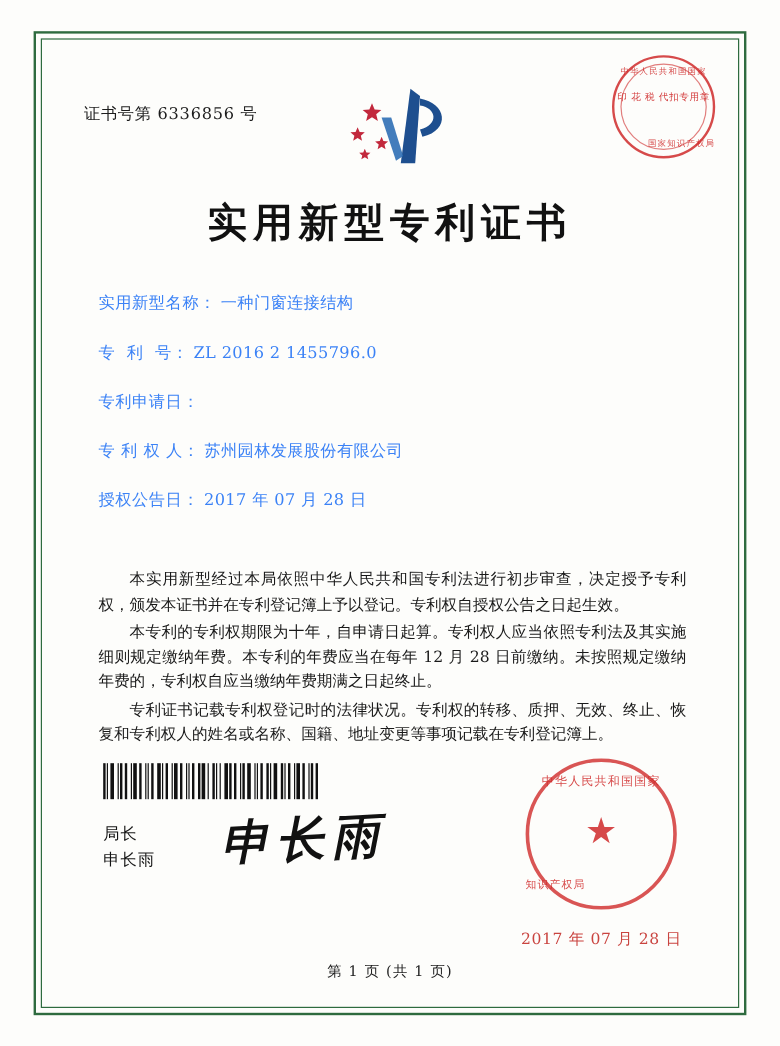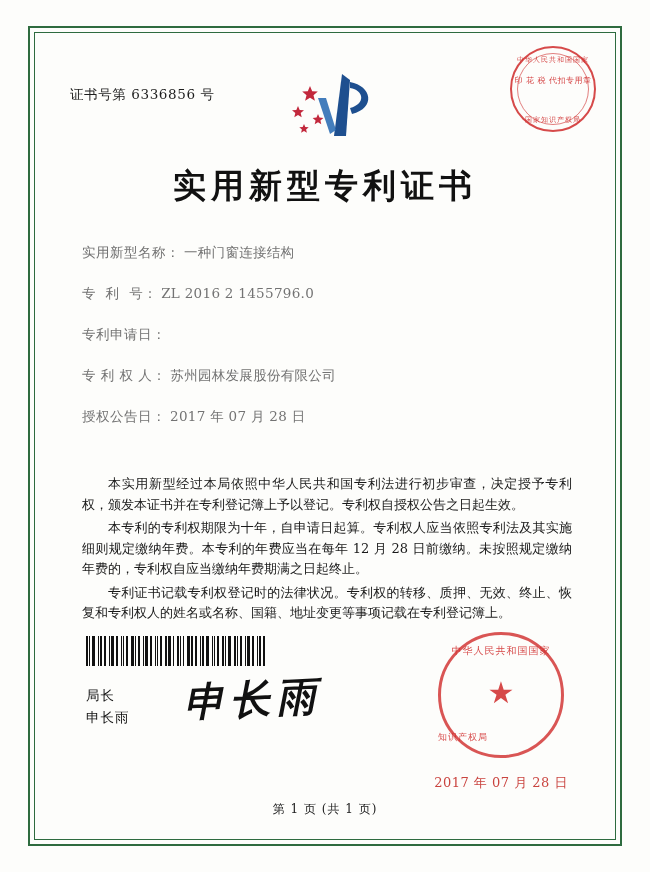--- a/index.html
+++ b/index.html
@@ -111,21 +111,21 @@
     font-size: 7px;
     letter-spacing: 1px;
     opacity: 0.85;
     font-family: "DejaVu Serif", serif;
   }
   .seal-arc-bottom {
     position: absolute;
     left: 0;
     right: 0;
     bottom: 7px;
-    text-align: center;
+    text-align: right;
     color: #cf2a2a;
     font-size: 7px;
     letter-spacing: 1px;
     opacity: 0.85;
     font-family: "DejaVu Serif", serif;
   }
 
   
   .doc-title {
     position: absolute;
@@ -146,21 +146,21 @@
     left: 38px;
     right: 30px;
     top: 200px;
   }
   .field-row {
     display: flex;
     align-items: baseline;
     margin-bottom: 23px;
     font-family: "DejaVu Serif", serif;
     font-size: 13.5px;
-    color: #737373;
+    color: #3b82f6;
   }
   .field-label {
     white-space: pre;
     letter-spacing: 0.5px;
   }
   .field-value {
     margin-left: 4px;
     letter-spacing: 0.3px;
   }
 

